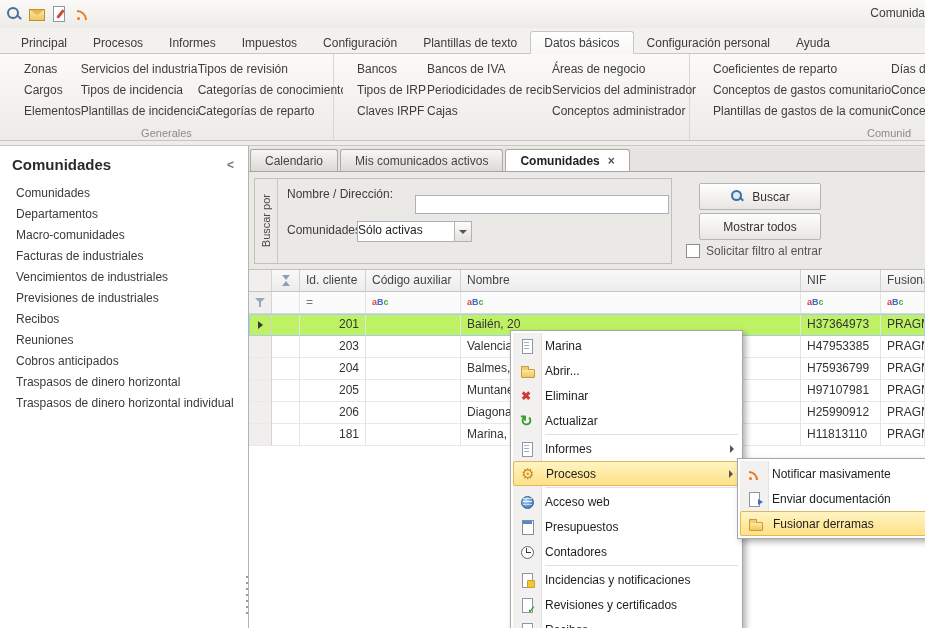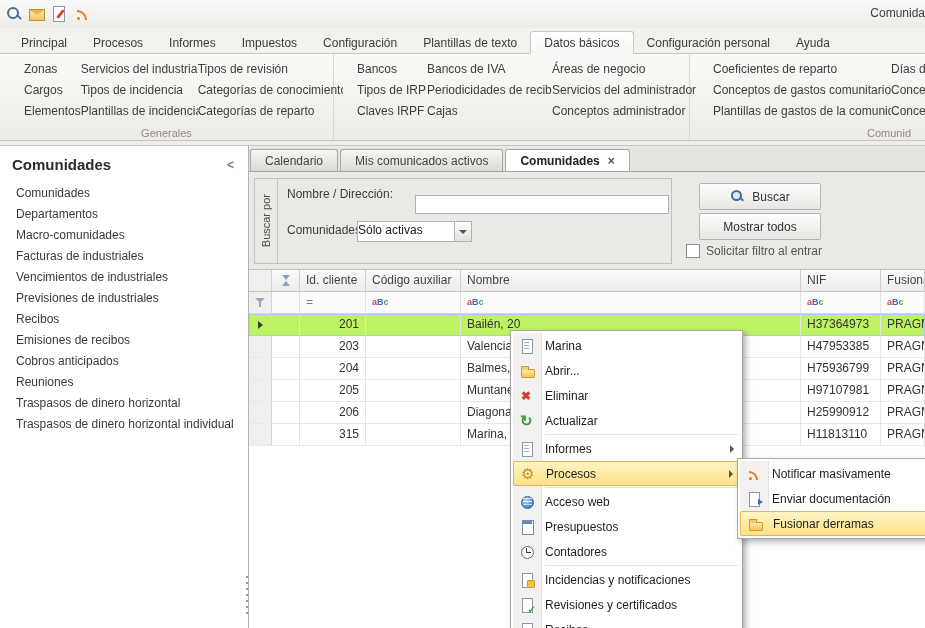--- a/index.html
+++ b/index.html
@@ -213,23 +213,22 @@
     <span class="sb-title">Comunidades</span>
     <span class="sb-collapse">&lt;</span>
   </div>
   <div class="sb-item">Comunidades</div>
   <div class="sb-item">Departamentos</div>
   <div class="sb-item">Macro-comunidades</div>
   <div class="sb-item">Facturas de industriales</div>
   <div class="sb-item">Vencimientos de industriales</div>
   <div class="sb-item">Previsiones de industriales</div>
   <div class="sb-item">Recibos</div>
-  <div class="sb-item">Emisiones de recibos</div>
+  <div class="sb-item">Reuniones</div>
   <div class="sb-item">Cobros anticipados</div>
-  <div class="sb-item">Reuniones</div>
   <div class="sb-item">Traspasos de dinero horizontal</div>
   <div class="sb-item">Traspasos de dinero horizontal individual</div>
   <div class="splitter"></div>
 </div>
 
 <div class="content">
 
   <div class="doc-tabs">
     <span class="dtab">
         <span>Calendario</span>
@@ -352,21 +351,21 @@
       <div class="c"></div>
       <div class="c num">206</div>
       <div class="c"></div>
       <div class="c">Diagonal, 4</div>
       <div class="c">H25990912</div>
       <div class="c">PRAGMA</div>
     </div>
     <div class="grow">
       <div class="c ind"></div>
       <div class="c"></div>
-      <div class="c num">315</div>
+      <div class="c num">181</div>
       <div class="c"></div>
       <div class="c">Marina, 26</div>
       <div class="c">H11813110</div>
       <div class="c">PRAGMA</div>
     </div>
   </div>
 </div>
 
 <div class="menu" style="left:510px;top:330px;width:227px;height:320px">
   <div class="strip"></div>

